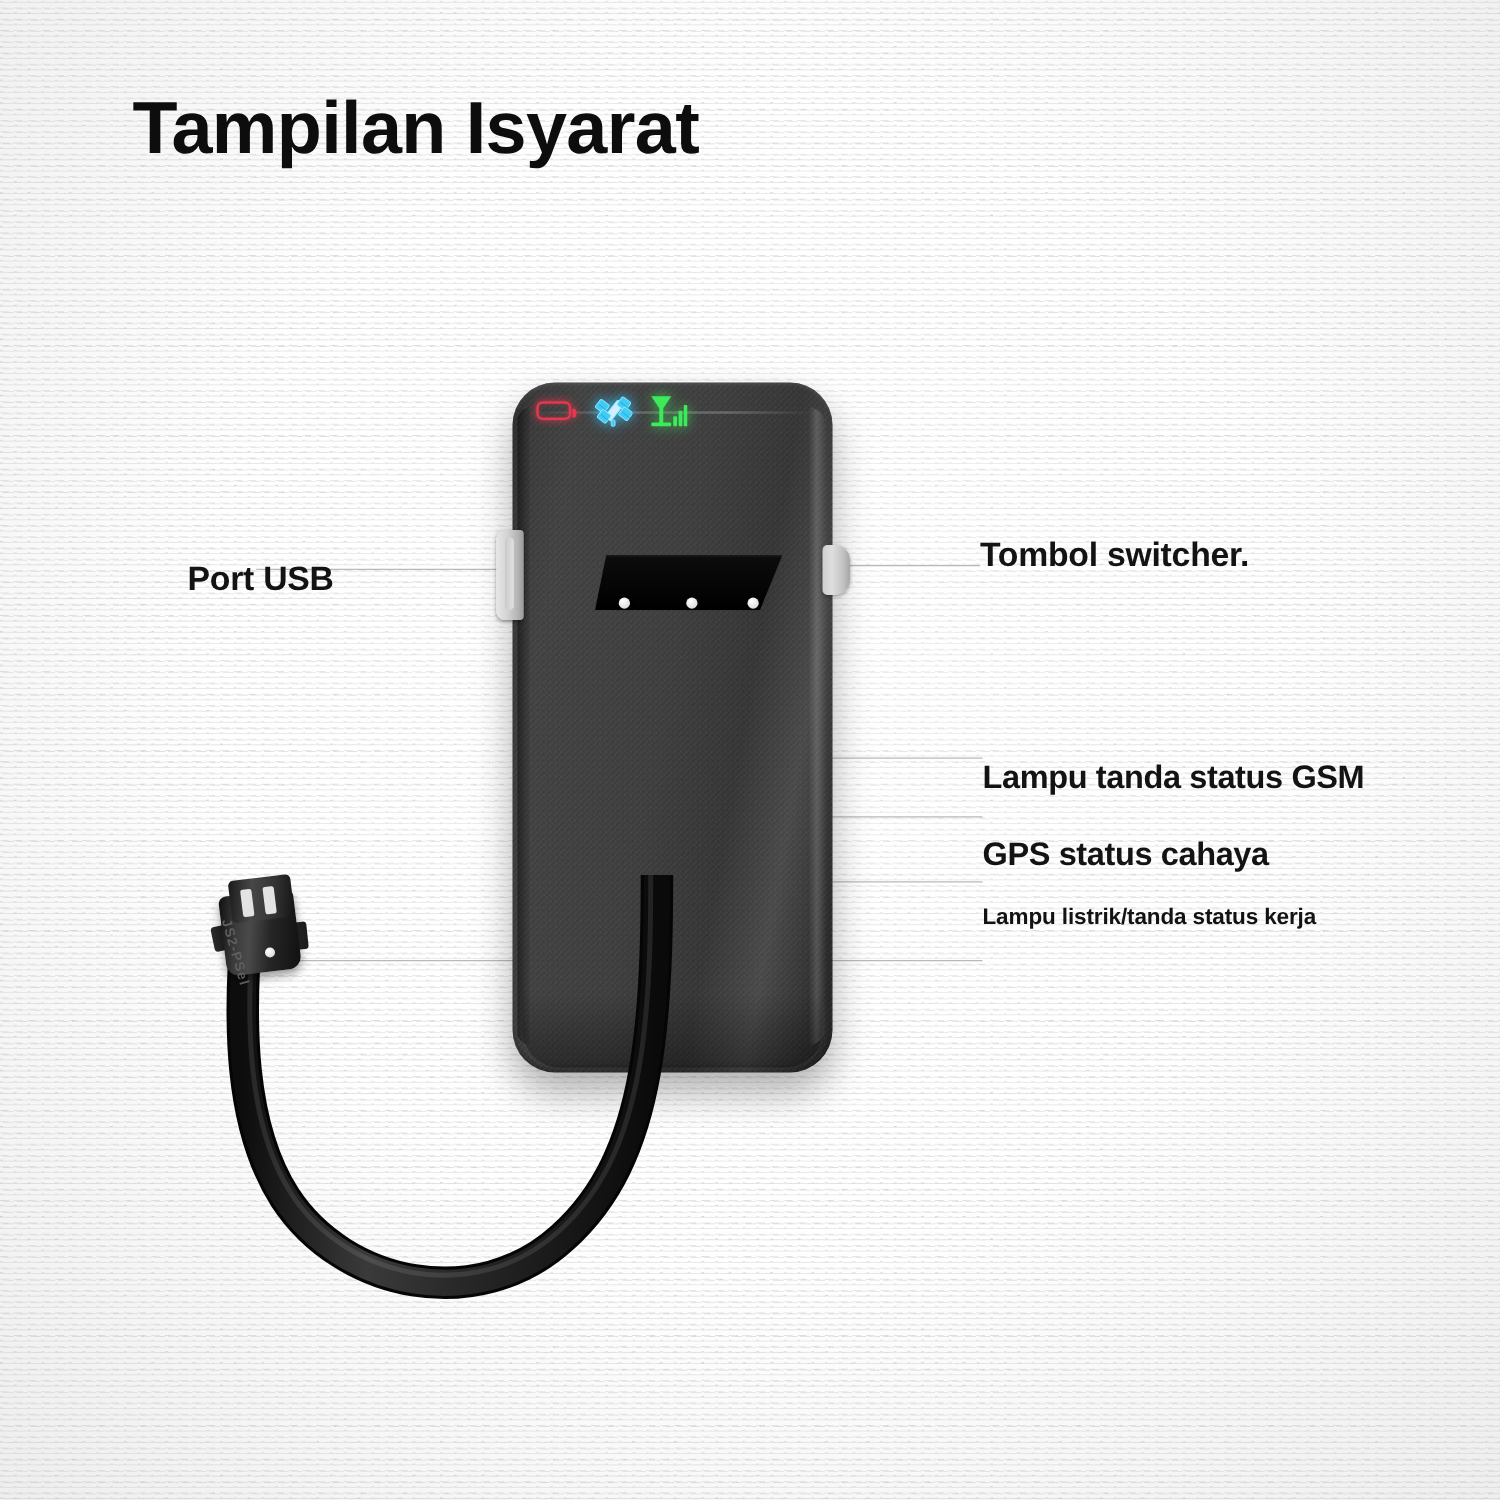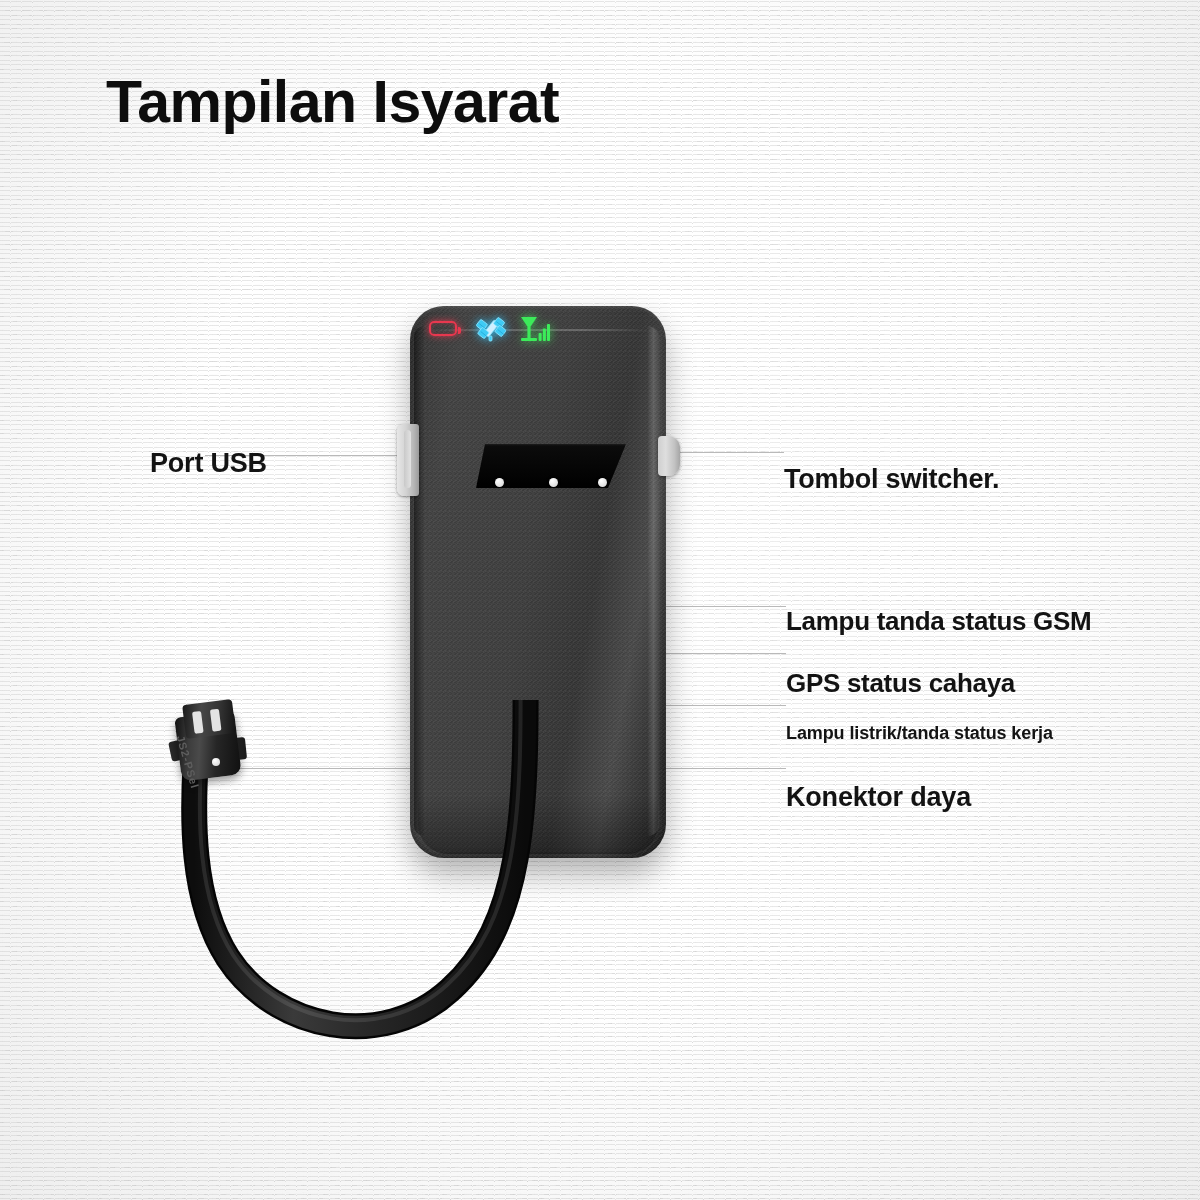--- a/index.html
+++ b/index.html
@@ -298,29 +298,28 @@
   <div class="leader v" style="left:553px; top:482px; height:171px;"></div>
   <div class="leader h" style="left:553px; top:653px; width:233px;"></div>
 
   <div class="leader v" style="left:499px; top:482px; height:223px;"></div>
   <div class="leader h" style="left:499px; top:705px; width:287px;"></div>
 
   <div class="leader h" style="left:212px; top:768px; width:574px;"></div>
 
   <div class="label lg" style="left:150px; top:404px;">Port USB</div>
 
-  <div class="label lg" style="left:784px; top:420px;">Tombol switcher.</div>
+  <div class="label lg" style="left:784px; top:385px;">Tombol switcher.</div>
 
   <div class="label md" style="left:786px; top:562px;">Lampu tanda status GSM</div>
 
   <div class="label md" style="left:786px; top:624px;">GPS status cahaya</div>
 
   <div class="label sm" style="left:786px; top:679px;">Lampu listrik/tanda status kerja</div>
 
-  <div class="label lg" style="left:786px; top:738px;">Konektor daya</div>
 
   <div id="device">
 
     <div id="device-body"></div>
     <div id="device-grain"></div>
     <div id="device-top-seam"></div>
     <div id="device-left-edge"></div>
     <div id="device-right-edge"></div>
     <div id="device-bottom-shade"></div>
 

